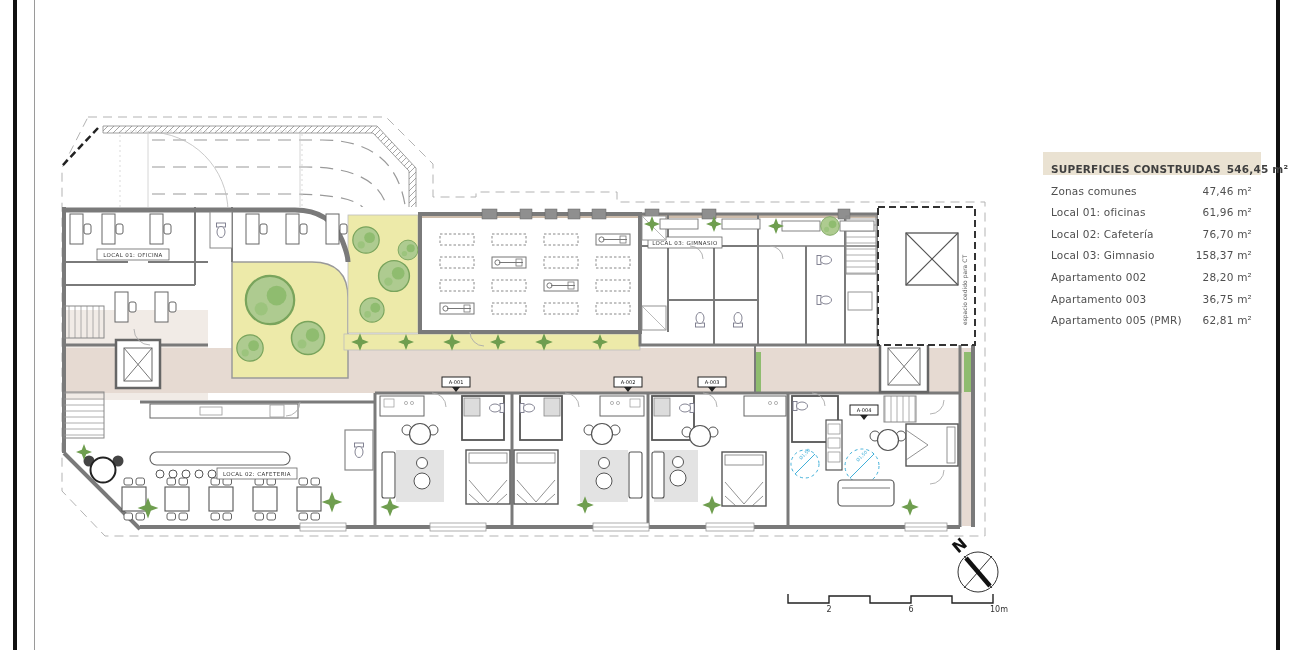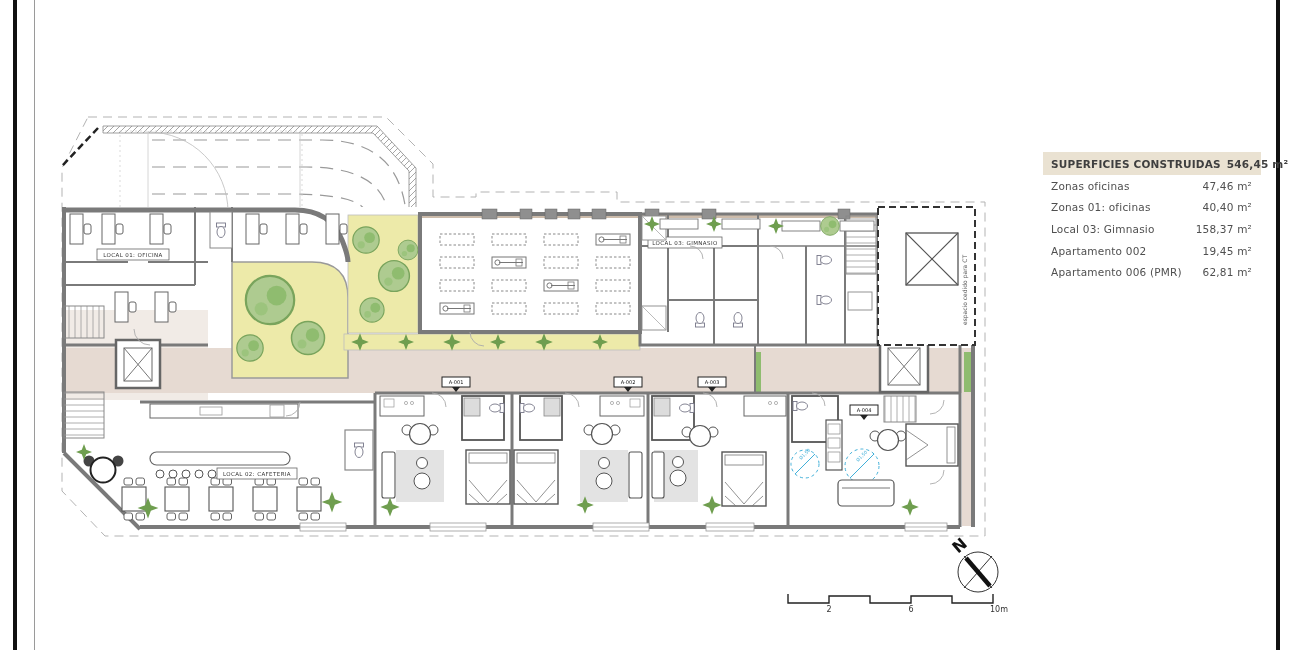--- a/index.html
+++ b/index.html
@@ -5,21 +5,21 @@
   html,body{margin:0;padding:0;background:#ffffff;}
   body{width:1291px;height:650px;position:relative;overflow:hidden;
        font-family:"DejaVu Sans",sans-serif;}
   .frame-line{position:absolute;top:0;bottom:0;}
   .frame-left-thick{left:13px;width:4px;background:#111;}
   .frame-left-thin{left:34px;width:1px;background:#9a9a9a;}
   .frame-right-thick{left:1276px;width:4px;background:#111;}
   svg.plan{position:absolute;left:0;top:0;}
 
   .legend{position:absolute;left:1043px;top:152px;width:218px;color:#4f4f4f;}
-  .legend-row{display:flex;justify-content:space-between;align-items:center;
+  .legend-row{display:flex;justify-content:space-between;align-items:flex-end;
               height:21.6px;padding:0 9px 0 8px;font-size:10.5px;
               letter-spacing:.2px;white-space:nowrap;}
   .legend-header{height:23px;background:#eae2d2;font-weight:600;color:#3f3f3f;}
   .legend-row .val{margin-left:6px;}
 </style>
 </head>
 <body>
 
 <div class="frame-line frame-left-thick"></div>
 <div class="frame-line frame-left-thin"></div>
@@ -428,32 +428,40 @@
     <text x="990" y="612" text-anchor="start" font-size="8" fill="#333">10m</text>
   </g>
 </svg>
 
 <div class="legend">
   <div class="legend-row legend-header">
     <span>SUPERFICIES CONSTRUIDAS</span>
     <span class="val">546,45 m²</span>
   </div>
   <div class="legend-row">
-    <span>Zonas oficinas</span>
+    <span>Zonas comunes</span>
     <span class="val">47,46 m²</span>
   </div>
   <div class="legend-row">
-    <span>Zonas 01: oficinas</span>
-    <span class="val">40,40 m²</span>
+    <span>Local 01: oficinas</span>
+    <span class="val">61,96 m²</span>
+  </div>
+  <div class="legend-row">
+    <span>Local 02: Cafetería</span>
+    <span class="val">76,70 m²</span>
   </div>
   <div class="legend-row">
     <span>Local 03: Gimnasio</span>
     <span class="val">158,37 m²</span>
   </div>
   <div class="legend-row">
     <span>Apartamento 002</span>
-    <span class="val">19,45 m²</span>
-  </div>
-  <div class="legend-row">
-    <span>Apartamento 006 (PMR)</span>
+    <span class="val">28,20 m²</span>
+  </div>
+  <div class="legend-row">
+    <span>Apartamento 003</span>
+    <span class="val">36,75 m²</span>
+  </div>
+  <div class="legend-row">
+    <span>Apartamento 005 (PMR)</span>
     <span class="val">62,81 m²</span>
   </div>
 </div>
 
 </body></html>

